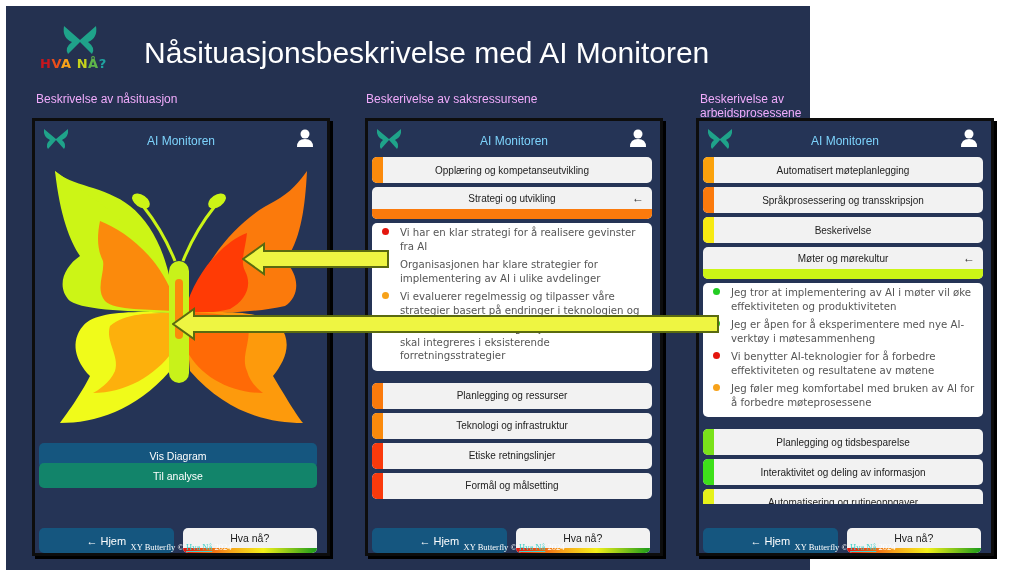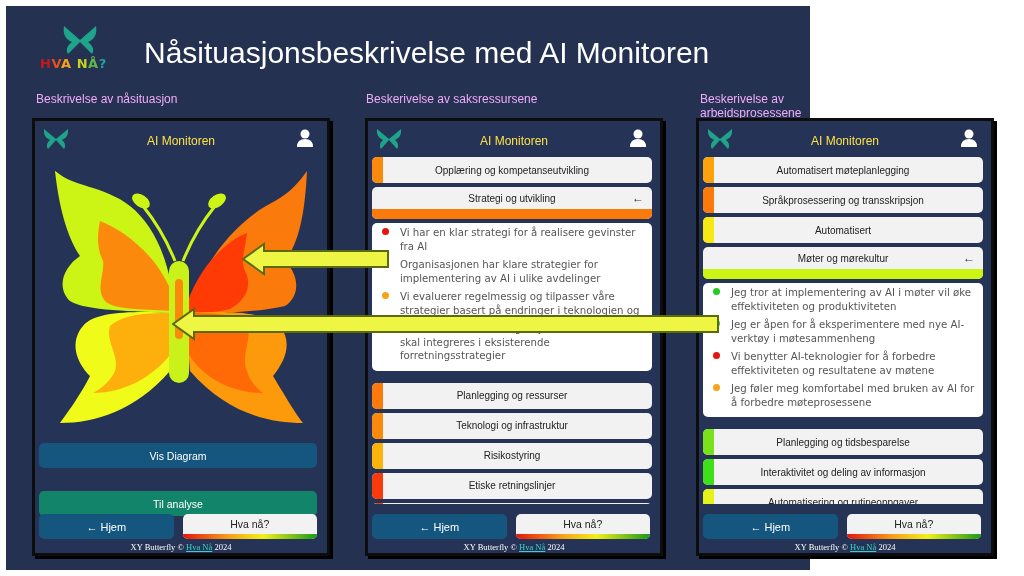--- a/index.html
+++ b/index.html
@@ -18,21 +18,21 @@
   }
   .col-label { position: absolute; color: #f0abfc; font-size: 12px; top: 86px; }
 
   .phone {
     position: absolute; top: 112px; width: 298px; height: 438px;
     background: #253456; border: 3px solid #0d0d0d;
     box-shadow: 3px 3px 0 #000;
   }
   .phone-header { position: relative; height: 40px; }
   .ph-logo { position: absolute; left: 8px; top: 7px; width: 26px; height: 22px; }
-  .ph-title { position: absolute; left: 0; right: 0; top: 13px; text-align: center; color: #fde047; font-size: 12px; }
+  .ph-title { position: absolute; left: 0; right: 0; top: 13px; text-align: center; color: #7dd3fc; font-size: 12px; }
   .ph-user { position: absolute; right: 14px; top: 8px; width: 16px; height: 18px; }
 
   .list { position: absolute; left: 4px; right: 8px; top: 36px; height: 347px; overflow: hidden; }
   .item {
     position: relative; height: 26px; background: #f2f2f2; border-radius: 5px;
     margin-bottom: 4px; overflow: hidden;
     display: flex; align-items: center; justify-content: center;
     font-size: 10px; color: #222;
   }
   .item .bar { position: absolute; left: 0; top: 0; bottom: 0; width: 11px; }
@@ -45,21 +45,21 @@
     background: #ffffff; border-radius: 5px; padding: 3px 6px 3px 6px;
     margin-bottom: 12px;
   }
   .stmt { position: relative; padding-left: 22px; font-size: 10.2px; line-height: 13.5px; color: #555; margin-bottom: 5px; font-family: "DejaVu Sans", sans-serif; }
   .stmt .dot { position: absolute; left: 4px; top: 2px; width: 7px; height: 7px; border-radius: 50%; }
 
   .btn-wide {
     position: absolute; left: 4px; right: 10px; height: 25px; border-radius: 5px;
     color: #fff; font-size: 10.5px; display: flex; align-items: center; justify-content: center;
   }
-  .bottom-row { position: absolute; left: 4px; right: 10px; top: 393px; height: 25px; display: flex; gap: 9px; border-radius: 11px; }
+  .bottom-row { position: absolute; left: 4px; right: 10px; top: 407px; height: 25px; display: flex; gap: 9px; border-radius: 11px; }
   .btn-home {
     flex: 1; background: #15567f; border-radius: 5px; color: #fff; font-size: 11px;
     display: flex; align-items: center; justify-content: center;
   }
   .btn-hva {
     flex: 1; background: #f2f2f2; border-radius: 5px; position: relative; overflow: hidden;
     font-size: 10.5px; color: #222; display: flex; align-items: flex-start; justify-content: center; padding-top: 4px;
   }
   .btn-hva .grad { position: absolute; left: 0; right: 0; bottom: 0; height: 5px;
     background: linear-gradient(to right, #e4160e, #f7a21a 35%, #f2f019 60%, #1a9a1a); }
@@ -122,21 +122,21 @@
       <path d="M140 100 C132 80, 120 60, 108 45" stroke="#ccf516" stroke-width="3" fill="none"></path>
       <ellipse cx="106" cy="40" rx="10" ry="6" transform="rotate(35 106 40)" fill="#ccf516"></ellipse>
       <path d="M148 100 C156 80, 168 60, 180 45" stroke="#ccf516" stroke-width="3" fill="none"></path>
       <ellipse cx="182" cy="40" rx="10" ry="6" transform="rotate(-35 182 40)" fill="#ccf516"></ellipse>
 
       <rect x="134" y="100" width="20" height="122" rx="10" fill="#c8f21a"></rect>
       <rect x="140" y="118" width="8" height="60" rx="4" fill="#fb8a0c"></rect>
     </svg>
 
     <div class="btn-wide" style="top:322px; background:#15567f;">Vis Diagram</div>
-    <div class="btn-wide" style="top:370px; background:#12846a;">Til analyse</div>
+    <div class="btn-wide" style="top:342px; background:#12846a;">Til analyse</div>
 
     <div class="bottom-row">
       <div class="btn-home">← Hjem</div>
       <div class="btn-hva">
         <span>Hva nå?</span>
         <div class="grad"></div>
       </div>
     </div>
     <div class="footer">
       <span>XY Butterfly © </span><a>Hva Nå</a><span> 2024</span>
@@ -173,24 +173,20 @@
         </div>
         <div class="item">
           <div class="bar" style="background: rgb(251, 122, 12);"></div>
           <span>Planlegging og ressurser</span>
         </div>
         <div class="item">
           <div class="bar" style="background: rgb(251, 138, 12);"></div>
           <span>Teknologi og infrastruktur</span>
         </div>
         <div class="item">
-          <div class="bar" style="background: rgb(251, 180, 12);"></div>
-          <span>Risikostyring</span>
-        </div>
-        <div class="item">
           <div class="bar" style="background: rgb(251, 58, 12);"></div>
           <span>Etiske retningslinjer</span>
         </div>
         <div class="item">
           <div class="bar" style="background: rgb(251, 58, 12);"></div>
           <span>Formål og målsetting</span>
         </div>
       </div>
 
     <div class="bottom-row">
@@ -221,21 +217,21 @@
         <div class="item">
           <div class="bar" style="background: rgb(251, 162, 12);"></div>
           <span>Automatisert møteplanlegging</span>
         </div>
         <div class="item">
           <div class="bar" style="background: rgb(251, 122, 12);"></div>
           <span>Språkprosessering og transskripsjon</span>
         </div>
         <div class="item">
           <div class="bar" style="background: rgb(247, 234, 18);"></div>
-          <span>Automatisert</span>
+          <span>Beskerivelse</span>
         </div>
         <div class="item open">
           <span class="open-label">Møter og mørekultur</span>
           <span class="back">←</span>
           <div class="bottom-bar" style="background: rgb(204, 245, 22);"></div>
         </div>
         <div class="statements">
           <div class="stmt"><span class="dot" style="background: rgb(34, 204, 34);"></span><span>Jeg tror at implementering av AI i møter vil øke effektiviteten og produktiviteten</span></div>
           <div class="stmt"><span class="dot" style="background: rgb(34, 204, 34);"></span><span>Jeg er åpen for å eksperimentere med nye AI-verktøy i møtesammenheng</span></div>
           <div class="stmt"><span class="dot" style="background: rgb(228, 22, 14);"></span><span>Vi benytter AI-teknologier for å forbedre effektiviteten og resultatene av møtene</span></div>

